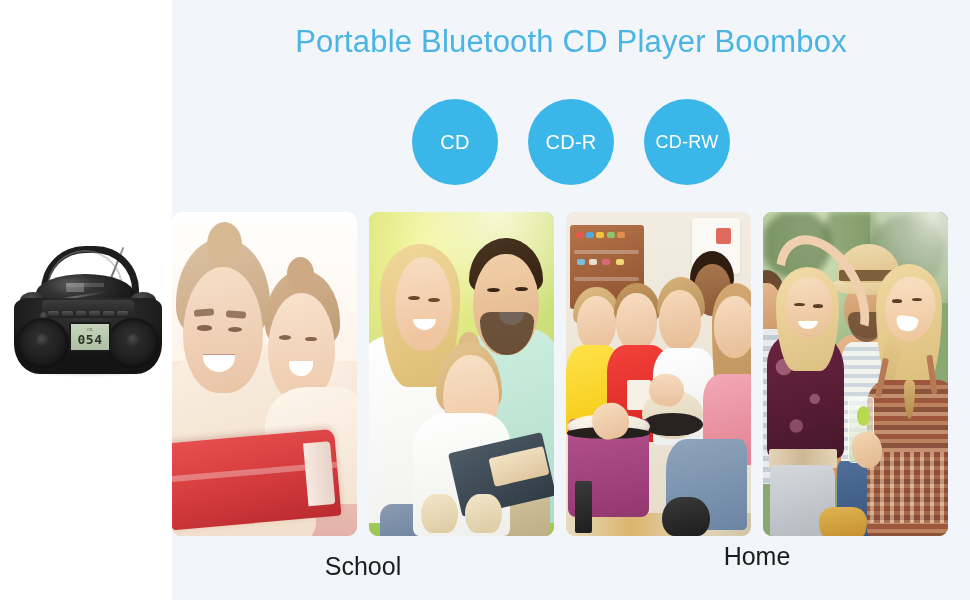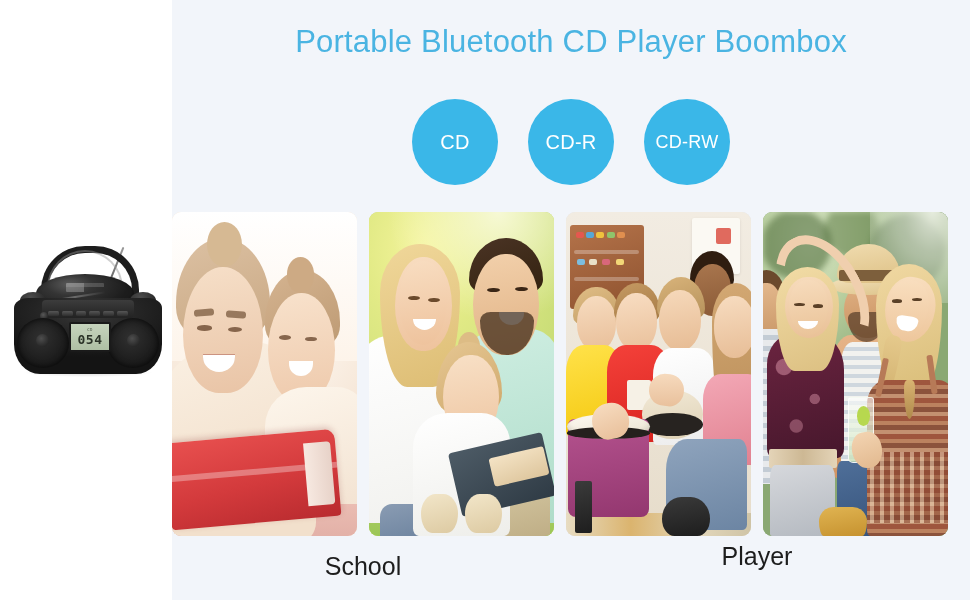--- a/index.html
+++ b/index.html
@@ -997,21 +997,21 @@
       <div class="food"></div>
       <div class="glass"></div>
       <div class="glass-lime"></div>
       <div class="hand-glass"></div>
     </div>
 
   </div>
 
   <div class="labels">
     <div class="label-cell">School</div>
-    <div class="label-cell raised">Player</div>
+    <div class="label-cell raised">Home</div>
   </div>
 
   <div class="boombox" aria-label="Black portable CD boombox with carry handle, antenna, two round speakers and LCD display">
     <div class="bb-shadow"></div>
     <div class="bb-antenna"></div>
     <div class="bb-handle"></div>
     <div class="bb-handle-hl"></div>
     <div class="bb-lid"></div>
     <div class="bb-lid-brand"></div>
     <div class="bb-lid-streak"></div>

